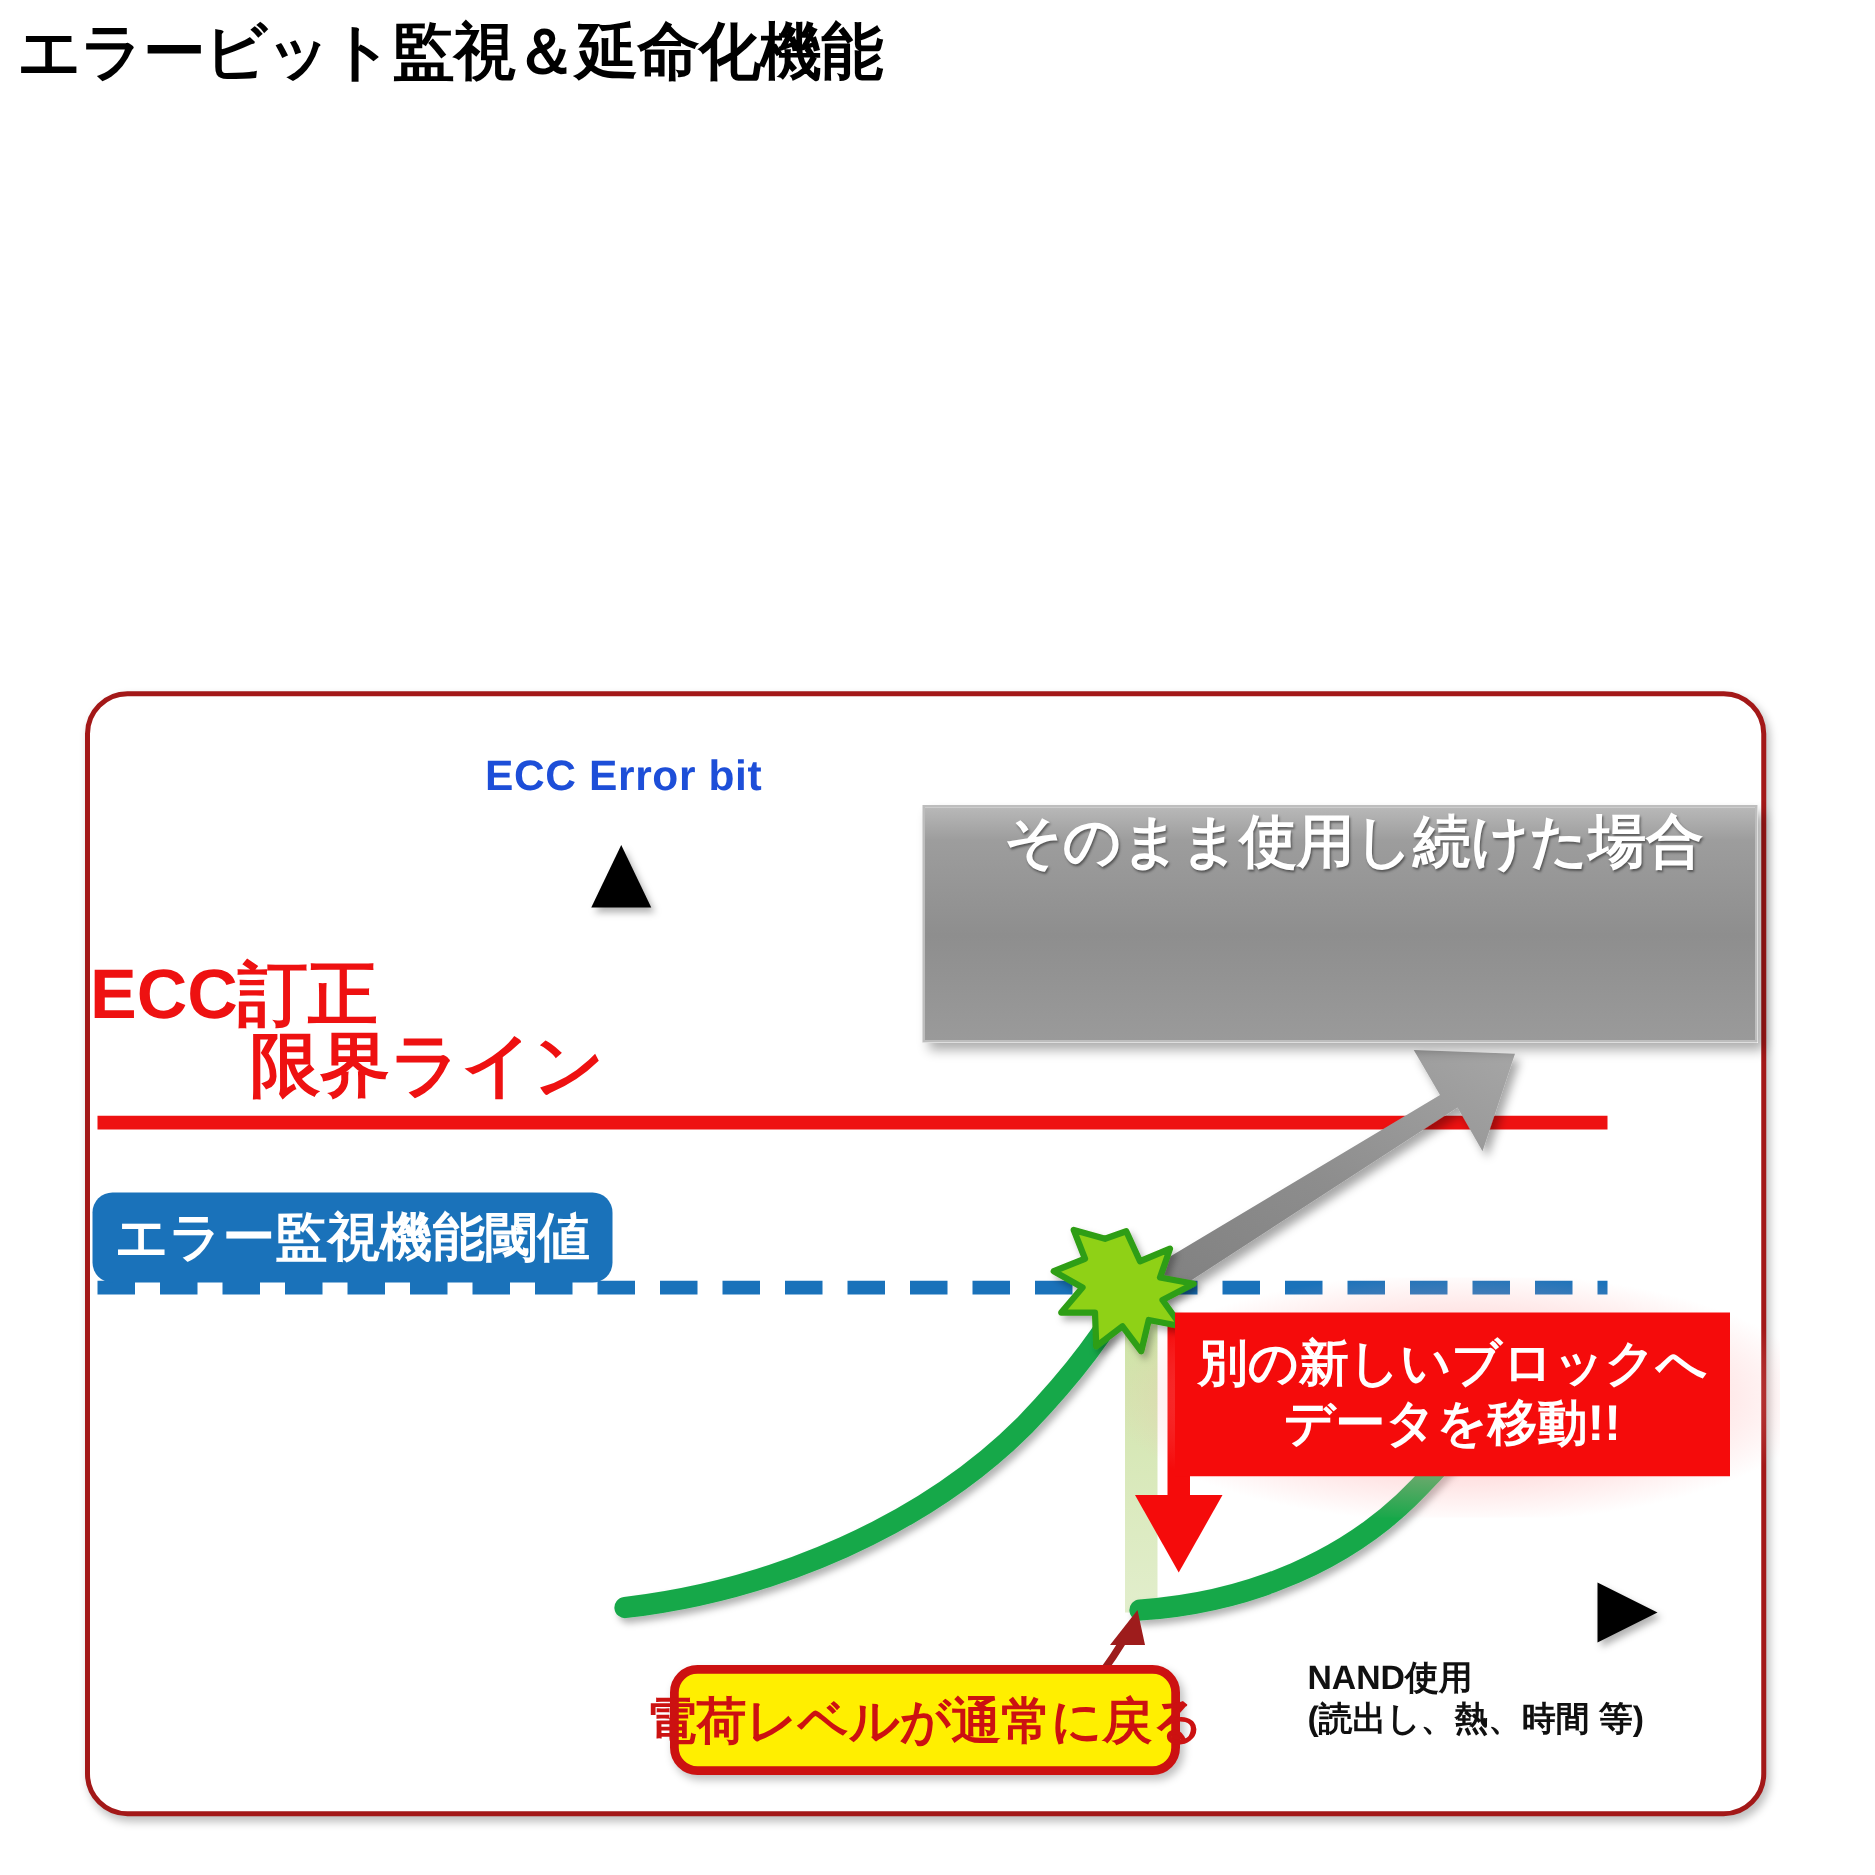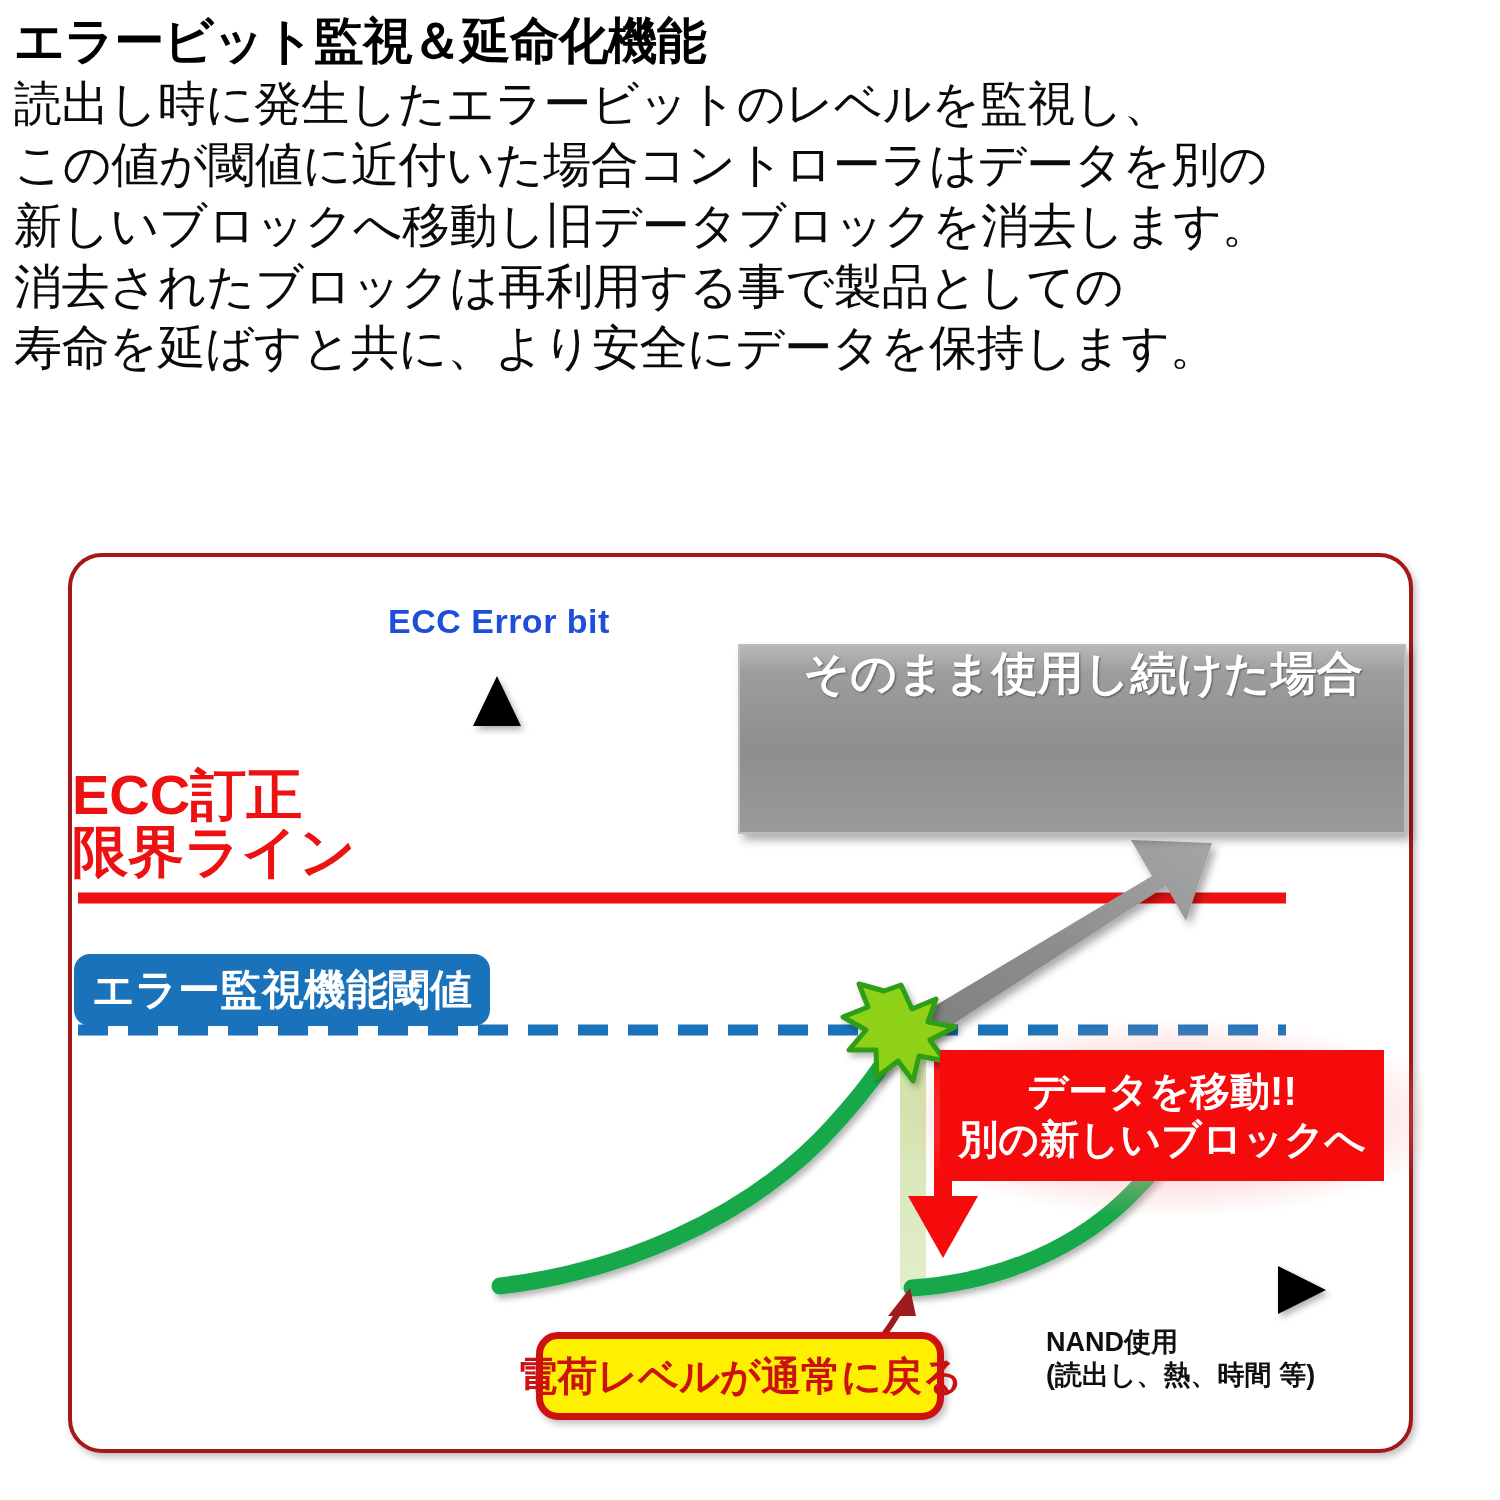--- a/index.html
+++ b/index.html
@@ -82,21 +82,21 @@
 
   #ecc-limit-label {
     left: 72px;
     top: 766px;
     font-size: 56px;
     font-weight: bold;
     color: #ee1111;
     line-height: 1.02;
     white-space: nowrap;
   }
-  #ecc-limit-label .l2 { display: block; }
+  #ecc-limit-label .l2 { display: block; padding-left: 128px; }
 
   #threshold-badge {
     left: 74px;
     top: 954px;
     width: 416px;
     height: 72px;
     background: #1a72ba;
     border-radius: 16px;
     box-sizing: border-box;
     display: flex;
@@ -183,27 +183,20 @@
     line-height: 1.22;
     white-space: nowrap;
   }
   #axis-x-label .ln { display: block; }
 </style>
 </head>
 <body>
 
 <div id="header-block">
   <div id="main-title">エラービット監視＆延命化機能</div>
-  <div id="intro-paragraph">
-    <span class="ln">読出し時に発生したエラービットのレベルを監視し、</span>
-    <span class="ln">この値が閾値に近付いた場合コントローラはデータを別の</span>
-    <span class="ln">新しいブロックへ移動し旧データブロックを消去します。</span>
-    <span class="ln">消去されたブロックは再利用する事で製品としての</span>
-    <span class="ln">寿命を延ばすと共に、より安全にデータを保持します。</span>
-  </div>
 </div>
 
 <div id="diagram-panel"></div>
 
 <div id="diagram-inner">
 
   <svg id="diagram-svg" width="1500" height="1500" viewBox="0 0 1500 1500">
     <defs>
       <filter id="dropsh" x="-30%" y="-30%" width="180%" height="180%">
         <feDropShadow dx="3" dy="4" stdDeviation="3" flood-color="#000000" flood-opacity="0.30"></feDropShadow>
@@ -269,22 +262,22 @@
   </div>
 
   <div class="overlay" id="threshold-badge">エラー監視機能閾値</div>
 
   <div class="overlay" id="badblock-box">
     <span>そのまま使用し続けた場合</span>
   </div>
 
   <div class="overlay" id="move-data-glow"></div>
   <div class="overlay" id="move-data-box">
+    <span>別の新しいブロックへ</span>
     <span>データを移動!!</span>
-    <span>別の新しいブロックへ</span>
   </div>
 
   <div class="overlay" id="charge-box">電荷レベルが通常に戻る</div>
 
   <div class="overlay" id="axis-x-label">
     <span class="ln">NAND使用</span>
     <span class="ln">(読出し、熱、時間 等)</span>
   </div>
 
 </div>

